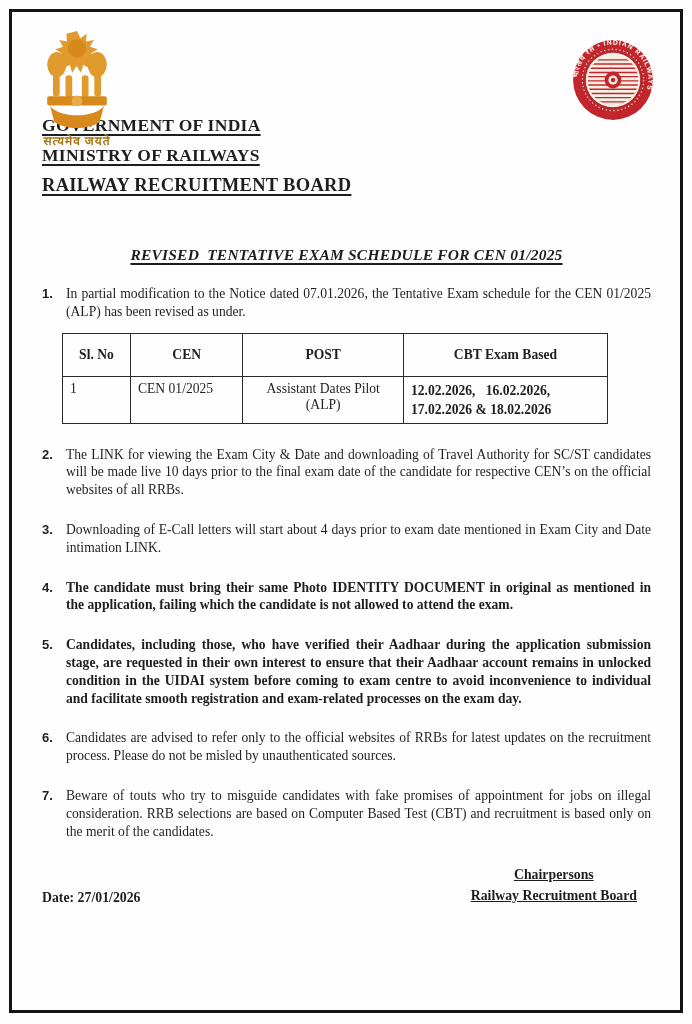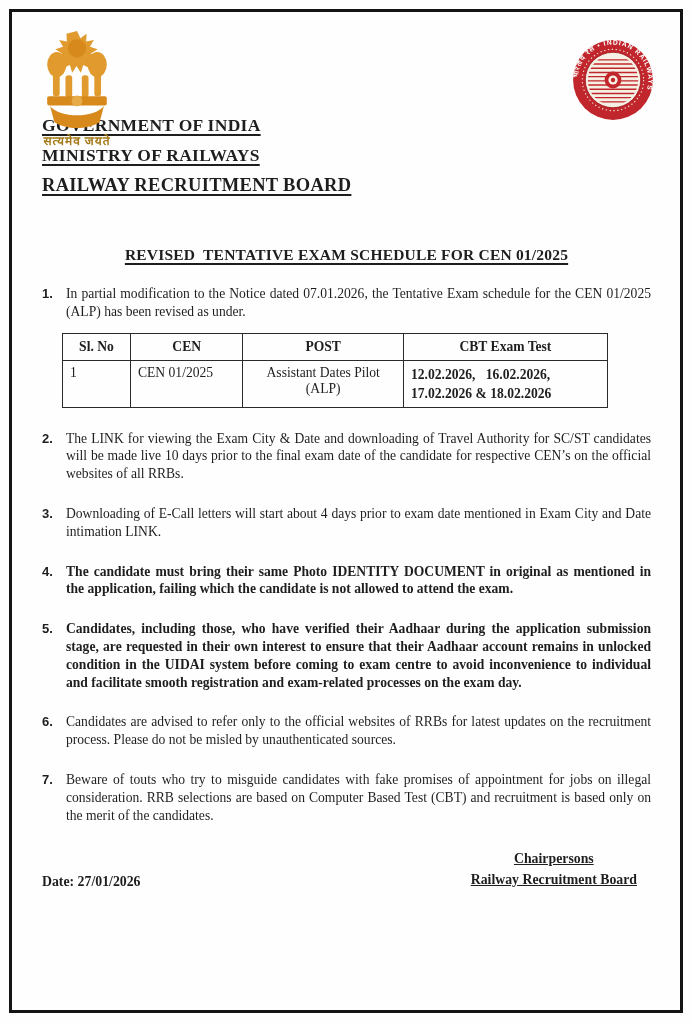--- a/index.html
+++ b/index.html
@@ -42,20 +42,21 @@
   .title-block{margin-top:40px;text-align:center;}
   .title-line{
     font-weight:bold;
     font-size:15.5px;
     line-height:30px;
     text-decoration:underline;
     text-decoration-thickness:2px;
     text-underline-offset:3px;
     white-space:pre-wrap;
     letter-spacing:0.2px;
+    font-style:italic;
   }
   
   .item{
     display:flex;
     margin-top:22px;
     font-size:13.6px;
     line-height:17.8px;
   }
   .item .num{
     flex:0 0 24px;
@@ -74,21 +75,21 @@
     border-collapse:collapse;
     margin:12px 0 0 20px;
     width:546px;
     font-size:13.6px;
   }
   table.sched th, table.sched td{
     border:1.6px solid #2a2a2a;
     padding:4px 7px;
     vertical-align:top;
   }
-  table.sched th{font-weight:bold;text-align:center;padding:5px 4px;}
+  table.sched th{font-weight:bold;text-align:center;padding:13px 4px;}
   td.c-sl{width:55px;}
   td.c-cen{width:100px;}
   td.c-post{width:150px;text-align:center;}
   td.c-dates{width:195px;font-weight:bold;}
   .dates-line{white-space:pre-wrap;line-height:19px;}
   
   .footer{
     display:flex;
     justify-content:space-between;
     align-items:flex-end;
@@ -174,21 +175,21 @@
       <span class="num">1.</span>
       <span class="txt">In partial modification to the Notice dated 07.01.2026, the Tentative Exam schedule for the CEN 01/2025 (ALP) has been revised as under.</span>
     </div>
 
     <table class="sched">
       <thead>
         <tr>
           <th>Sl. No</th>
           <th>CEN</th>
           <th>POST</th>
-          <th>CBT Exam Test</th>
+          <th>CBT Exam Based</th>
         </tr>
       </thead>
       <tbody>
         <tr>
           <td class="c-sl">1</td>
           <td class="c-cen">CEN 01/2025</td>
           <td class="c-post">Assistant Dates Pilot (ALP)</td>
           <td class="c-dates">
             <div class="dates-line">12.02.2026,   16.02.2026,</div>
             <div class="dates-line">17.02.2026 &amp; 18.02.2026</div>

